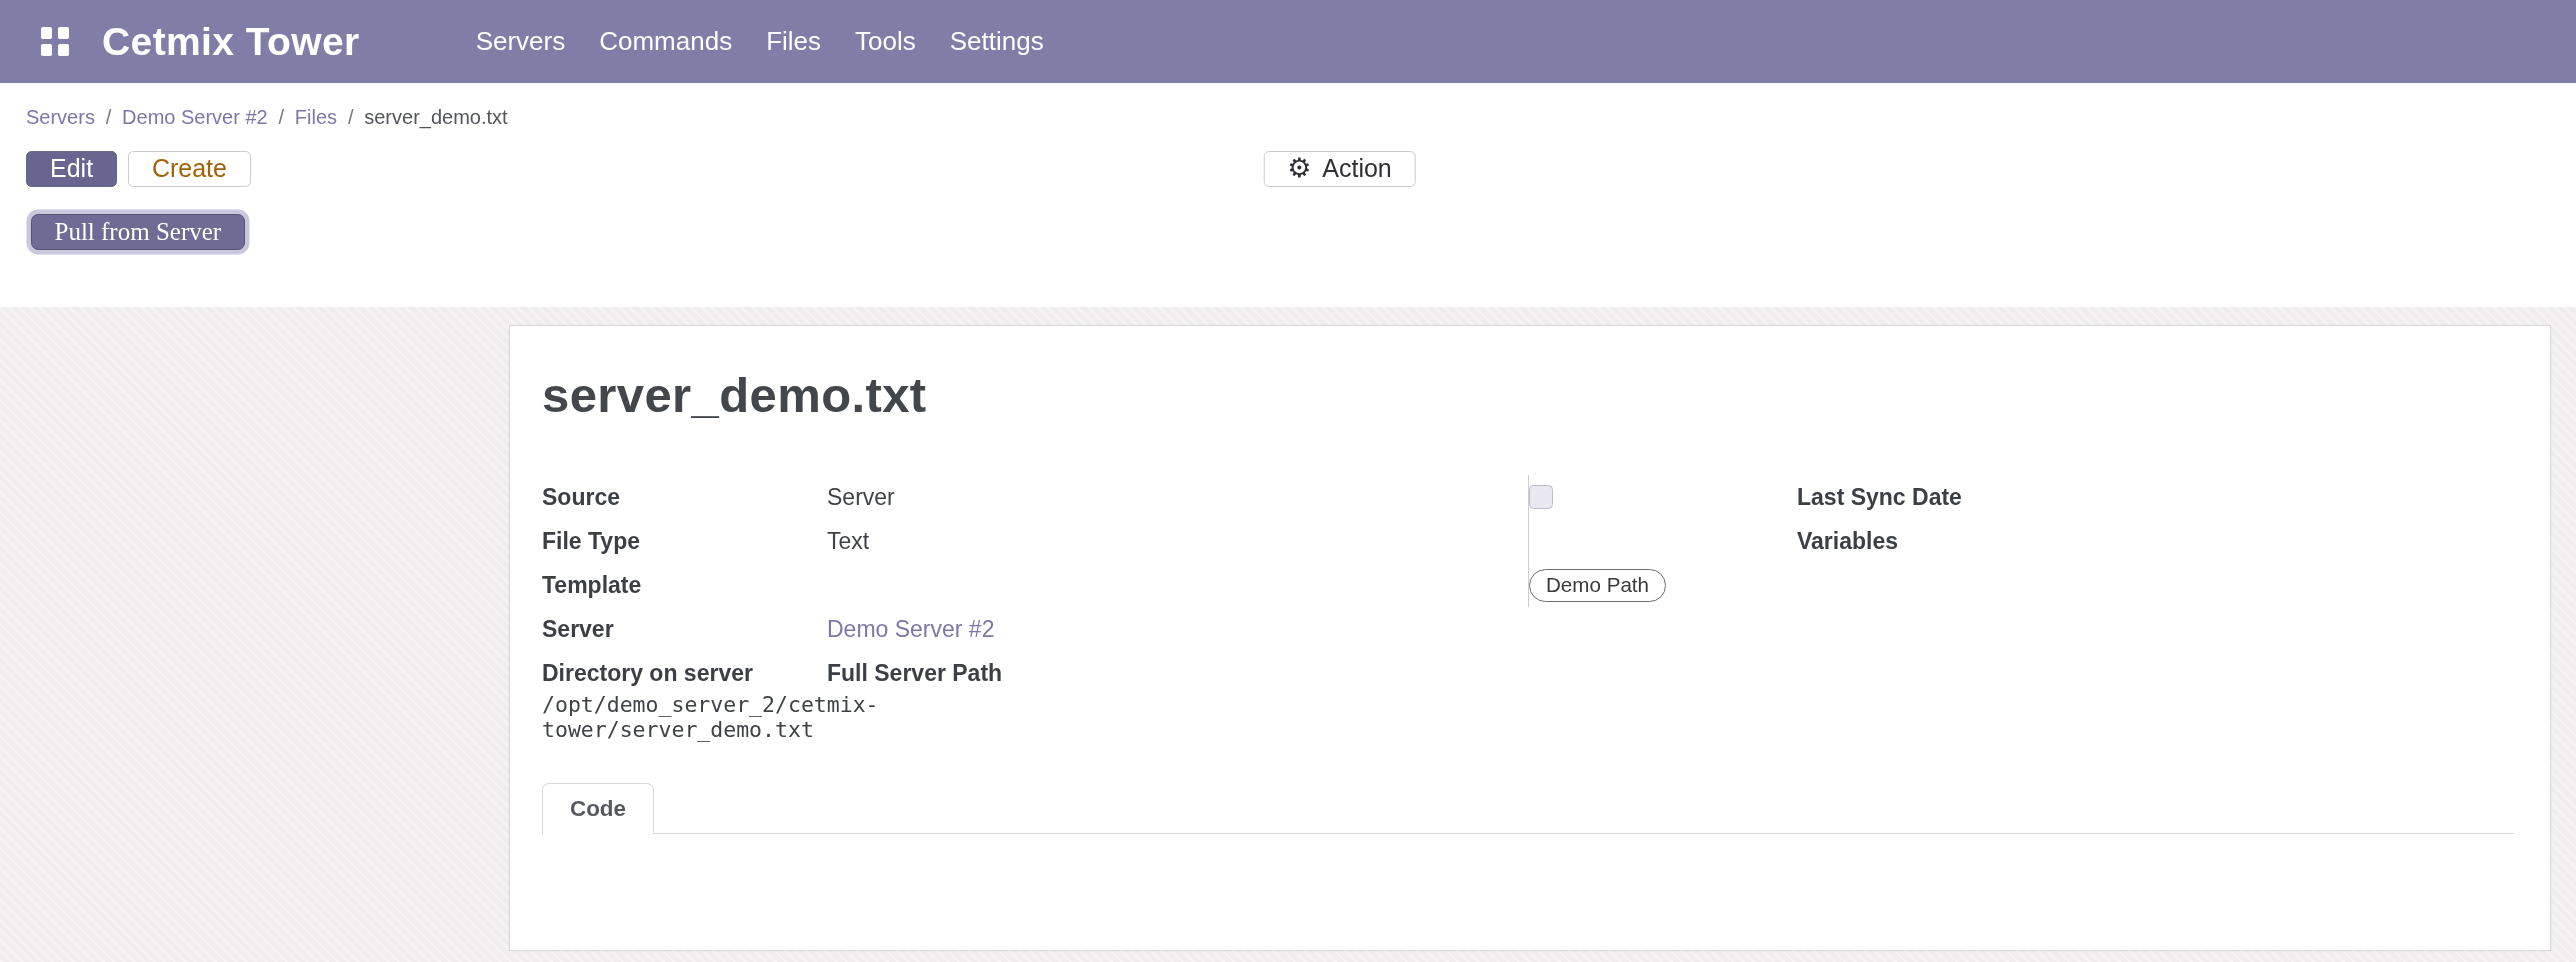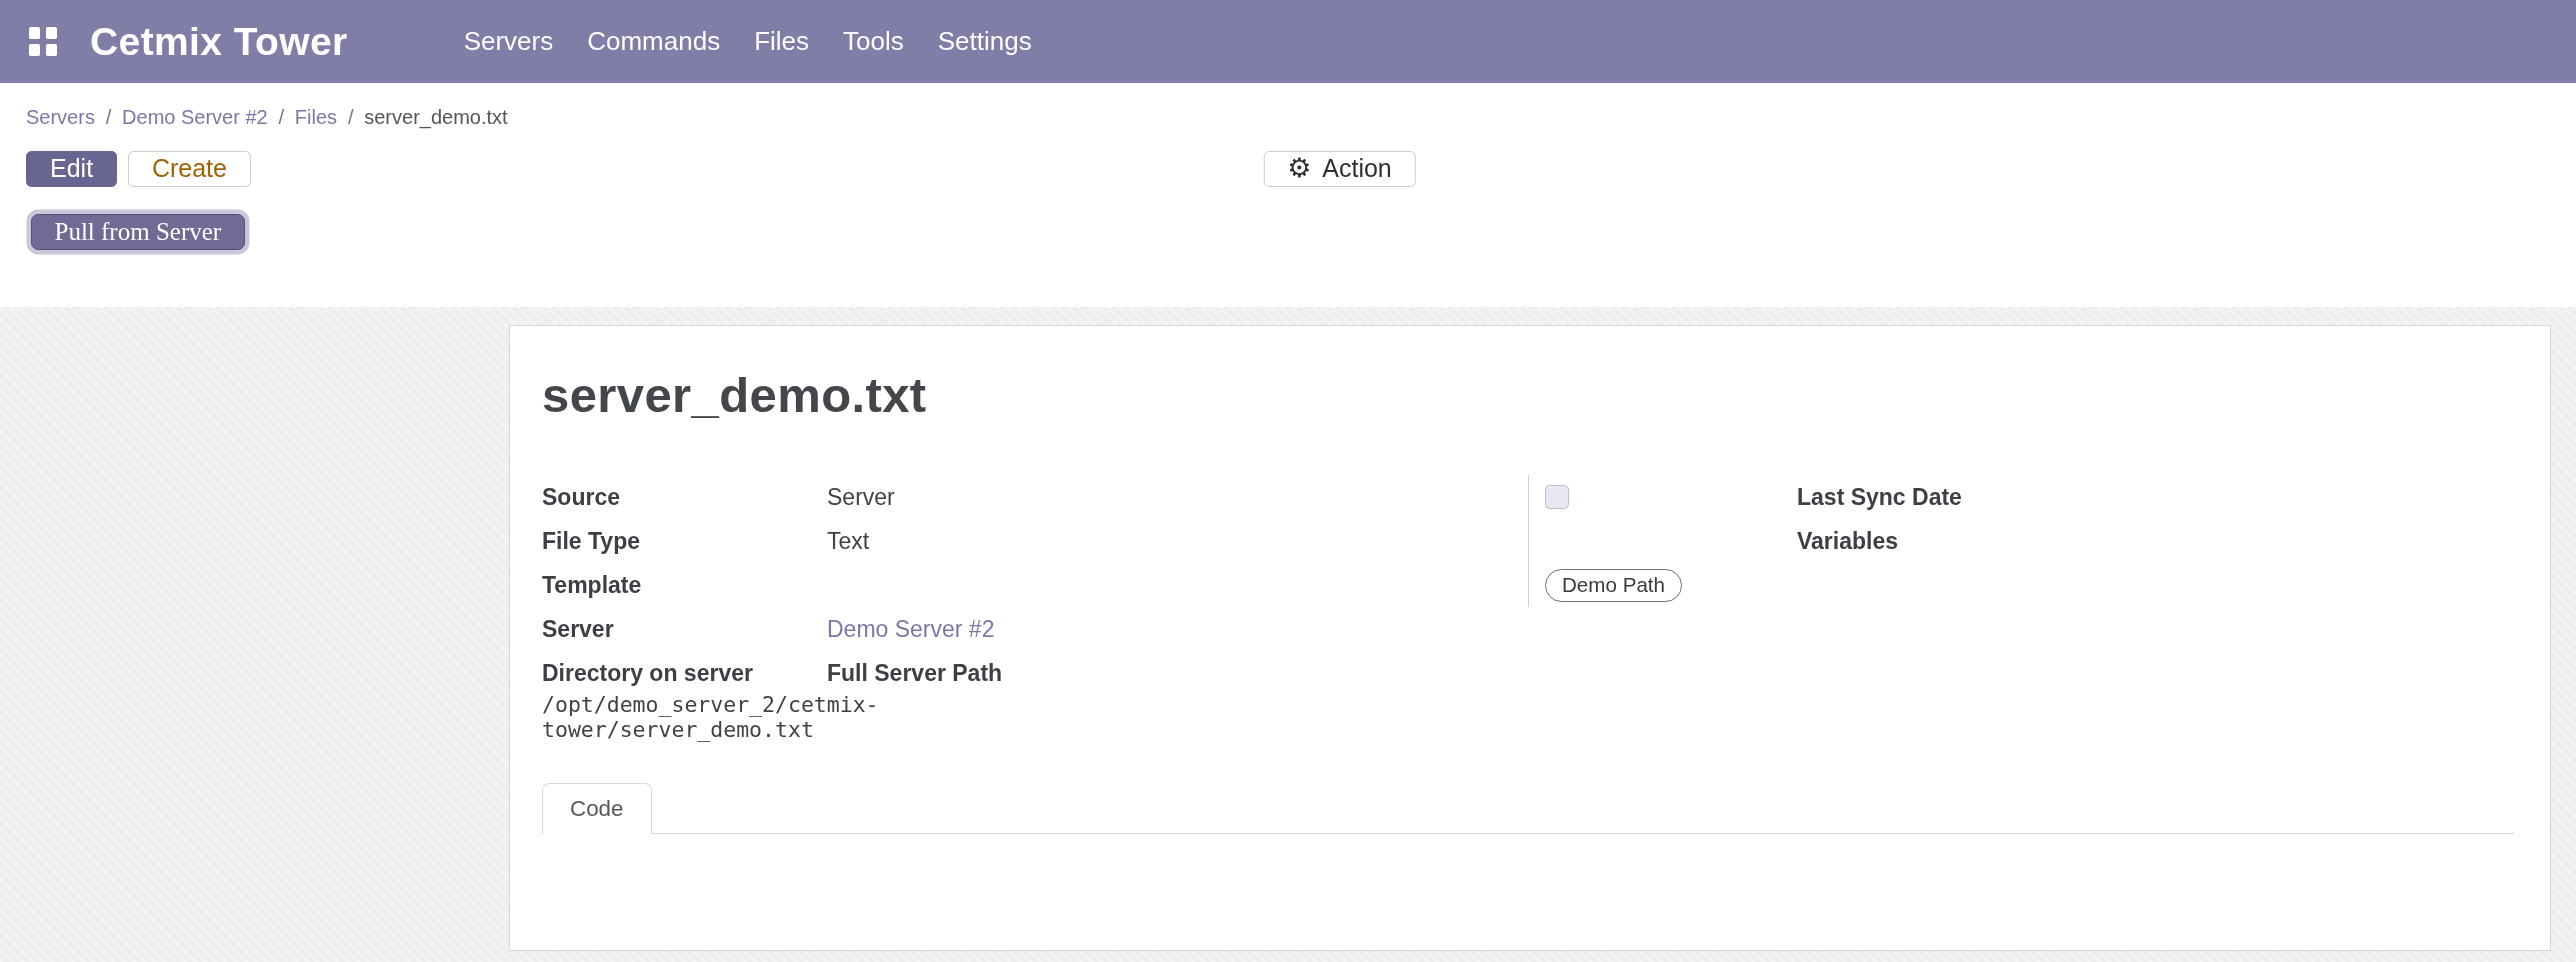--- a/index.html
+++ b/index.html
@@ -9,21 +9,21 @@
     font-family: "Liberation Sans", sans-serif;
     background: #ffffff; color: #3f4247;
     display: flex; flex-direction: column;
   }
 
   
   .navbar {
     height: 83px; flex: 0 0 83px;
     background: #807da7; color: #fff;
     display: flex; align-items: center;
-    padding-left: 16px;
+    padding-left: 28px;
   }
   .apps-btn {
     width: 54px; height: 83px;
     display: flex; align-items: center; justify-content: center;
     cursor: pointer;
   }
   .apps-icon { display: grid; grid-template-columns: 11.7px 11.7px; grid-template-rows: 11.7px 11.7px; gap: 5.4px; }
   .apps-icon i { display:block; width: 11.7px; height: 11.7px; background: #fff; border-radius: 1.8px; }
   .brand {
     font-size: 39px; font-weight: 700; letter-spacing: 0.4px;
@@ -96,33 +96,33 @@
   }
   .group-right {
     width: 50%;
     display: grid; grid-template-columns: 269px 1fr;
     grid-auto-rows: 44px; align-items: stretch; align-content: start;
   }
   .f-label { font-weight: 700; color: #3c3f44; display: flex; align-items: center; }
   .f-value { color: #3f4247; display: flex; align-items: center; }
   .f-value a { color: #7b78a8; text-decoration: none; cursor: pointer; }
   .code-value { font-family: "DejaVu Sans Mono", monospace; font-size: 21.5px; }
-  .right-cell { border-left: 0.9px solid #cfcfcf; padding-left: 16px; }
+  .right-cell { border-left: 0.9px solid #cfcfcf; }
 
   .checkbox {
     width: 24px; height: 24px; border-radius: 4.5px;
     background: #e9e8f0; border: 0.9px solid #bcbcd0; cursor: pointer;
   }
   .tag-pill {
     display: inline-block; padding: 2.7px 16px 3.6px;
     border: 0.9px solid #6d6d6d; border-radius: 897px;
     font-size: 20.6px; color: #3a3a3a; line-height: 1.2; white-space: nowrap;
   }
 
-  .notebook { margin-top: 43px; }
+  .notebook { margin-top: 43px; font-weight: bold; }
   .tab-bar { display: flex; border-bottom: 0.9px solid #d8d8d8; }
   .tab {
     padding: 11.7px 27px; font-size: 22.4px; color: #56595e;
     background: #fff; border: 0.9px solid #d8d8d8; border-bottom: none;
     border-radius: 7.2px 7.2px 0 0; position: relative; top: 0.9px; cursor: pointer;
     white-space: nowrap;
   }
   .tab-content { height: 99px; background: #fff; }
 </style>
 </head>

